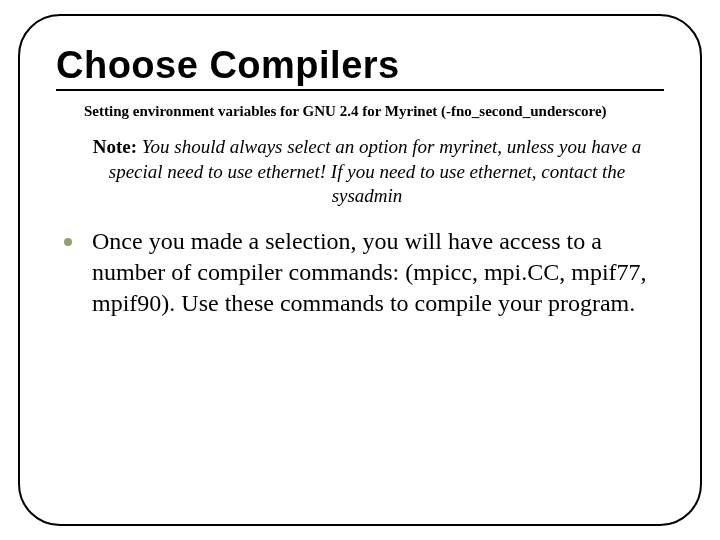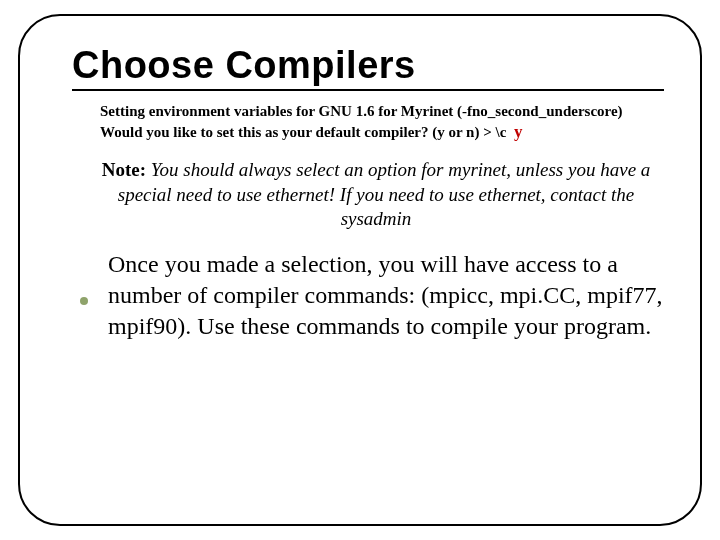--- a/index.html
+++ b/index.html
@@ -19,21 +19,21 @@
   }
   .frame {
     position: absolute;
     top: 14px;
     left: 18px;
     right: 18px;
     bottom: 14px;
     border: 2.5px solid #000;
     border-radius: 42px;
     box-sizing: border-box;
-    padding: 28px 36px 28px 52px;
+    padding: 28px 36px 28px 36px;
   }
   .title {
     font-family: Arial, Helvetica, sans-serif;
     font-weight: 900;
     font-size: 38px;
     letter-spacing: 0.5px;
     margin: 0 0 2px 0;
   }
   .title-rule {
     border: none;
@@ -58,21 +58,21 @@
     margin: 14px 0 0 16px;
     font-size: 19px;
     line-height: 1.28;
     max-width: 590px;
     text-align: center;
   }
   .note .label { font-weight: bold; }
   .note .italic { font-style: italic; }
   .body-row {
     display: flex;
-    align-items: center;
+    align-items: flex-start;
     margin: 18px 0 0 8px;
   }
   .bullet {
     width: 8px;
     height: 8px;
     border-radius: 50%;
     background: #8fa36b;
     margin-top: 12px;
     margin-right: 20px;
     flex: none;
@@ -86,25 +86,21 @@
 </head>
 <body>
 
 <div class="slide">
   <div class="frame">
 
     <h1 class="title">Choose Compilers</h1>
     <hr class="title-rule">
 
     <div class="terminal">
-      <div class="bold">Setting environment variables for GNU 1.6 for Myrinet (-fno_second_underscore)</div>
-      <div class="bold">
-        <span>Would you like to set this as your default compiler? (y or n) &gt; \c</span>
-        <span class="answer">y</span>
-      </div>
+      <div class="bold">Setting environment variables for GNU 2.4 for Myrinet (-fno_second_underscore)</div>
     </div>
 
     <div class="note">
       <span class="label">Note:</span>
       <span class="italic">You should always select an option for myrinet, unless you have a special need to use ethernet! If you need to use ethernet, contact the sysadmin</span>
     </div>
 
     <div class="body-row">
       <div class="bullet"></div>
       <div class="body-text">Once you made a selection, you will have access to a number of compiler commands: (mpicc, mpi.CC, mpif77, mpif90). Use these commands to compile your program.</div>

